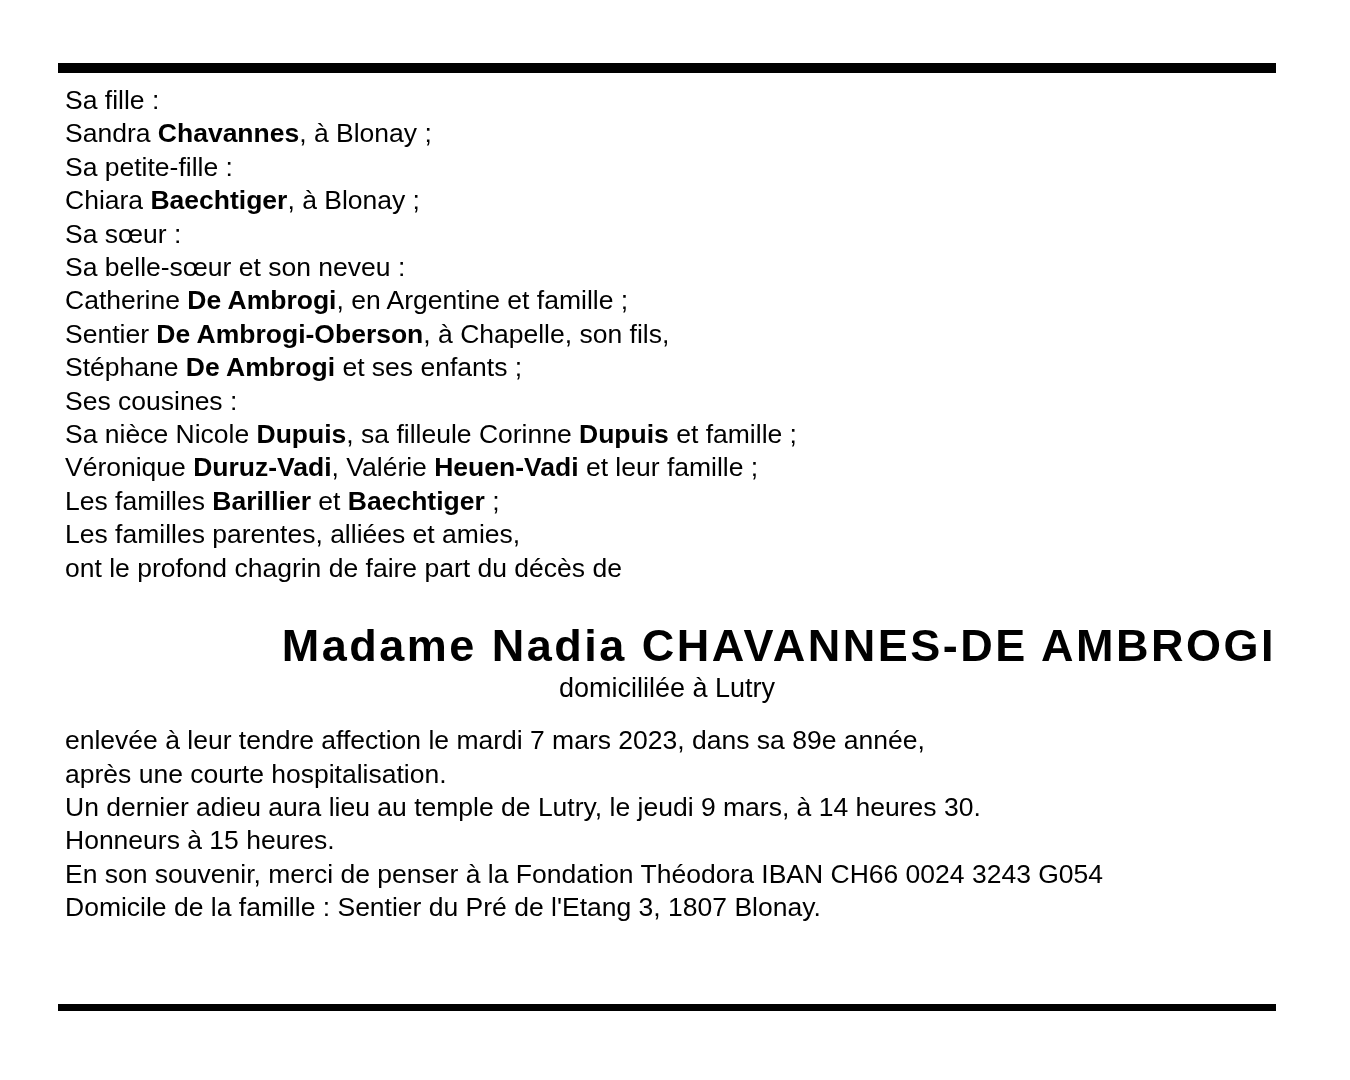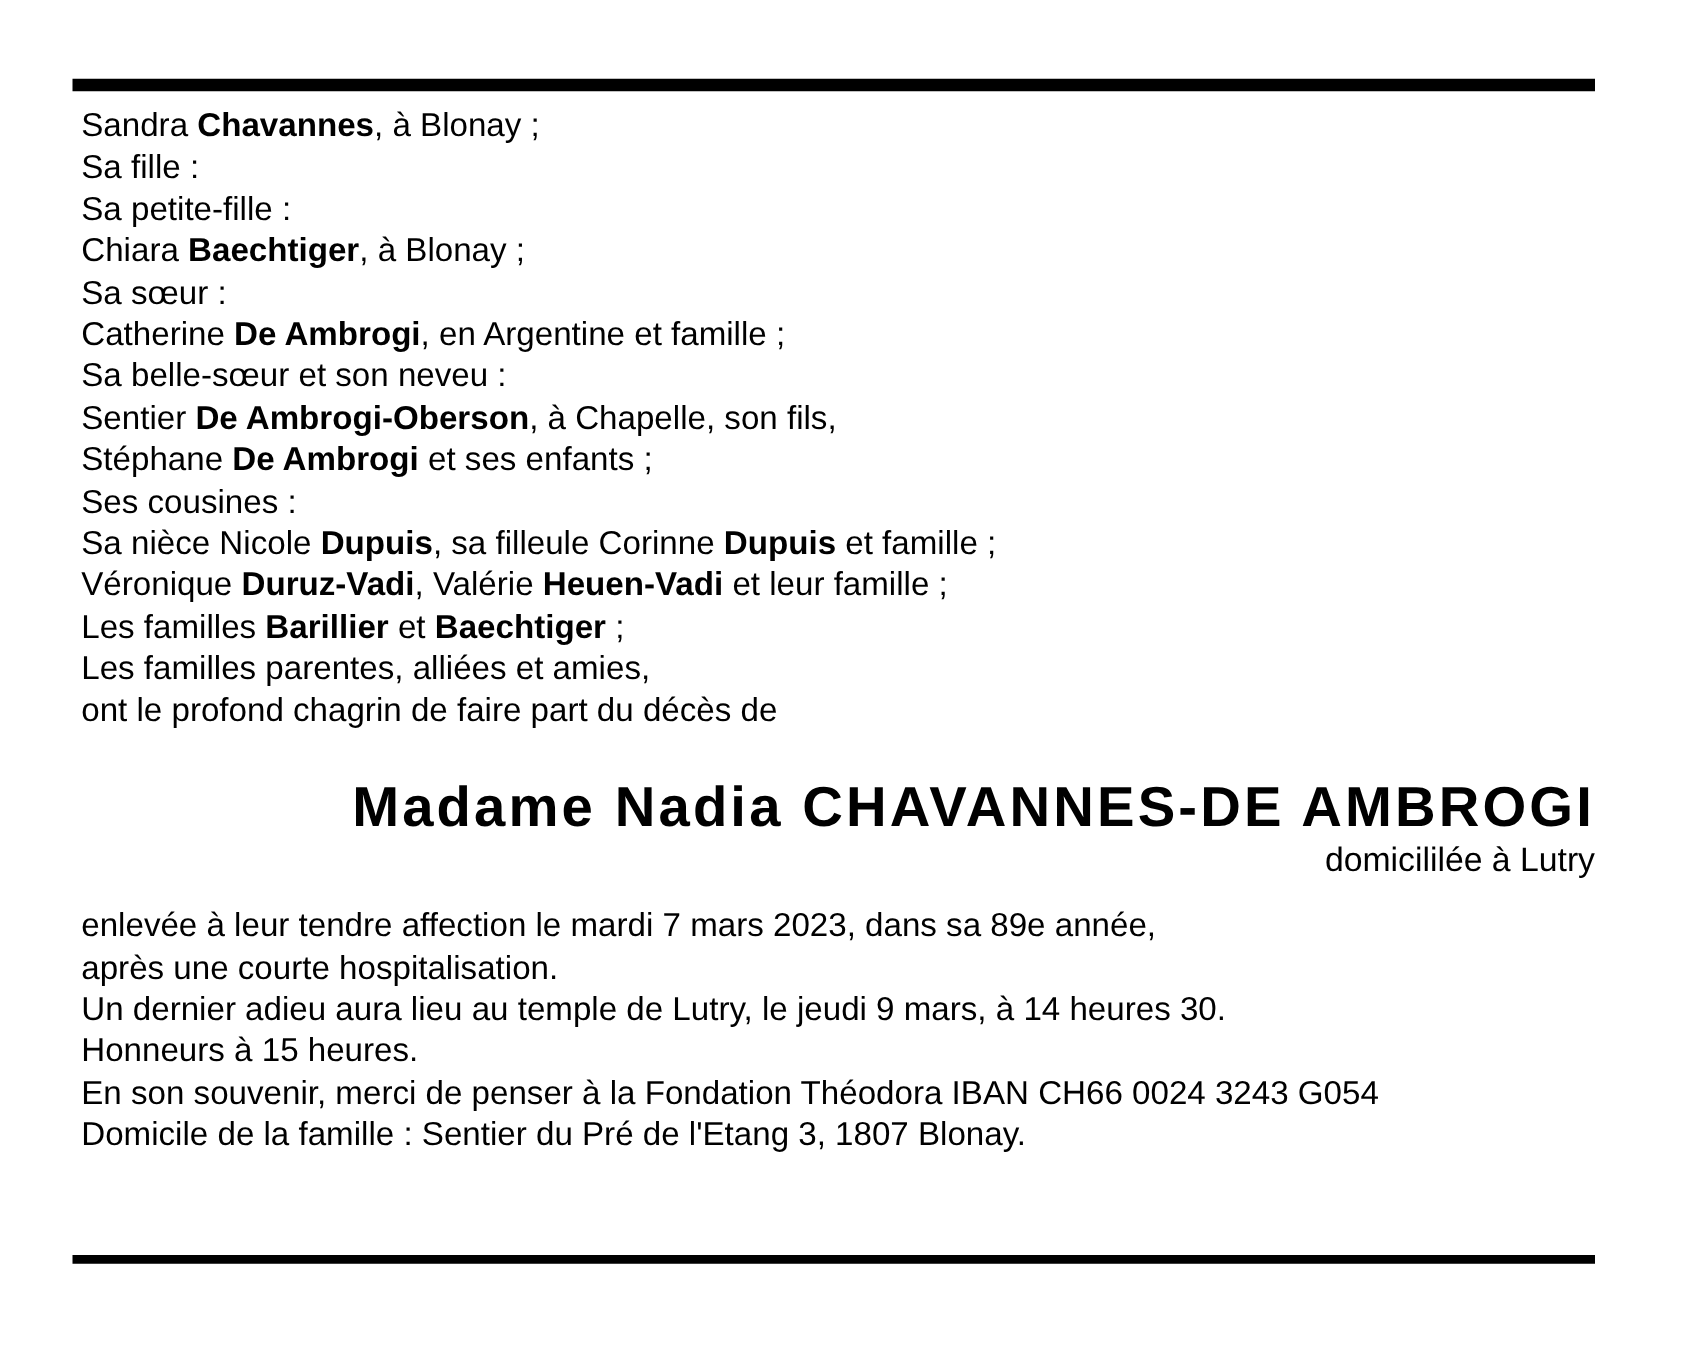--- a/index.html
+++ b/index.html
@@ -53,43 +53,43 @@
     font-size: 45px;
     line-height: 50px;
     font-weight: bold;
     letter-spacing: 2.5px;
     text-align: right;
     white-space: pre;
   }
   .subtitle {
     font-size: 27px;
     line-height: 34px;
-    text-align: right;
+    text-align: center;
     white-space: pre;
   }
   .announcement {
     margin-top: 19px;
     padding-left: 7px;
   }
 </style>
 </head>
 <body>
 
 <div class="page">
   <div class="rule rule-top"></div>
 
   <div class="content">
     <div class="intro">
+        <div class="line"><span>Sa fille :</span></div>
         <div class="line"><span>Sandra </span><span class="bold">Chavannes</span><span>, à Blonay ;</span></div>
-        <div class="line"><span>Sa fille :</span></div>
         <div class="line"><span>Sa petite-fille :</span></div>
         <div class="line"><span>Chiara </span><span class="bold">Baechtiger</span><span>, à Blonay ;</span></div>
         <div class="line"><span>Sa sœur :</span></div>
+        <div class="line"><span>Sa belle-sœur et son neveu :</span></div>
         <div class="line"><span>Catherine </span><span class="bold">De Ambrogi</span><span>, en Argentine et famille ;</span></div>
-        <div class="line"><span>Sa belle-sœur et son neveu :</span></div>
         <div class="line"><span>Sentier </span><span class="bold">De Ambrogi-Oberson</span><span>, à Chapelle, son fils,</span></div>
         <div class="line"><span>Stéphane </span><span class="bold">De Ambrogi</span><span> et ses enfants ;</span></div>
         <div class="line"><span>Ses cousines :</span></div>
         <div class="line"><span>Sa nièce Nicole </span><span class="bold">Dupuis</span><span>, sa filleule Corinne </span><span class="bold">Dupuis</span><span> et famille ;</span></div>
         <div class="line"><span>Véronique </span><span class="bold">Duruz-Vadi</span><span>, Valérie </span><span class="bold">Heuen-Vadi</span><span> et leur famille ;</span></div>
         <div class="line"><span>Les familles </span><span class="bold">Barillier</span><span> et </span><span class="bold">Baechtiger</span><span> ;</span></div>
         <div class="line"><span>Les familles parentes, alliées et amies,</span></div>
         <div class="line"><span>ont le profond chagrin de faire part du décès de</span></div>
       </div>
 

